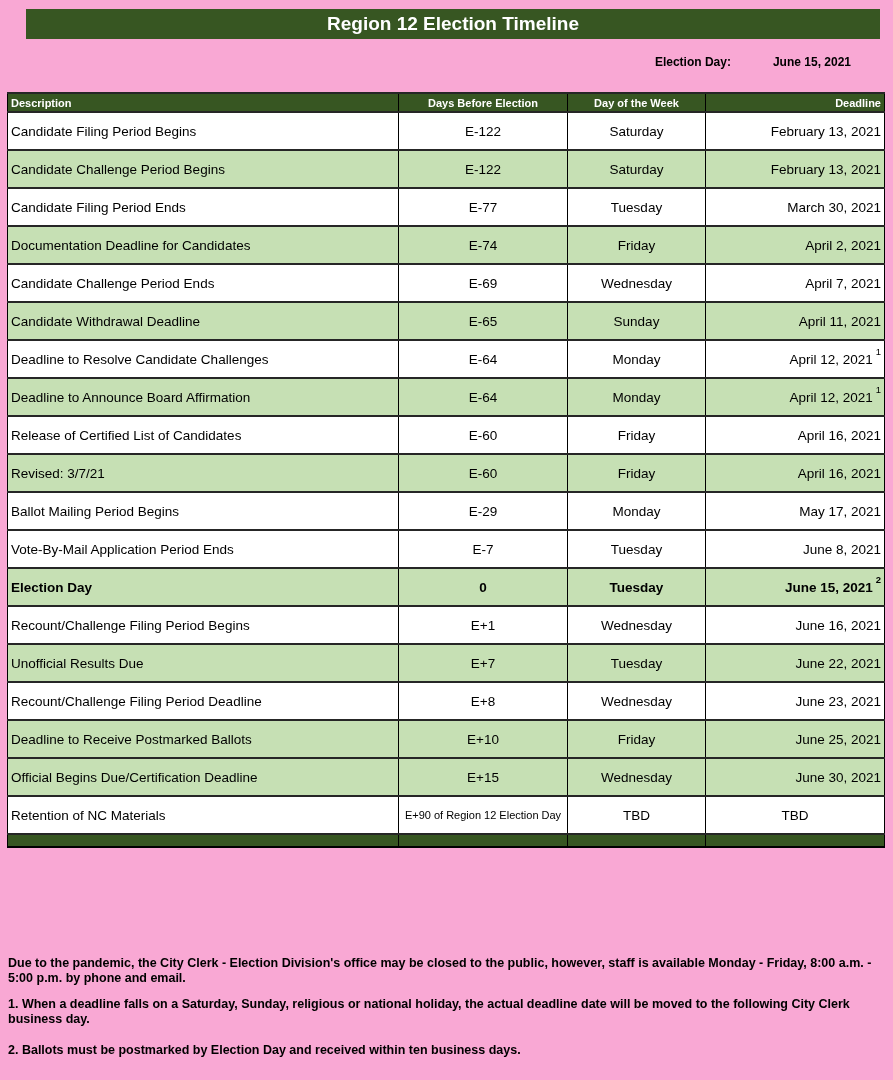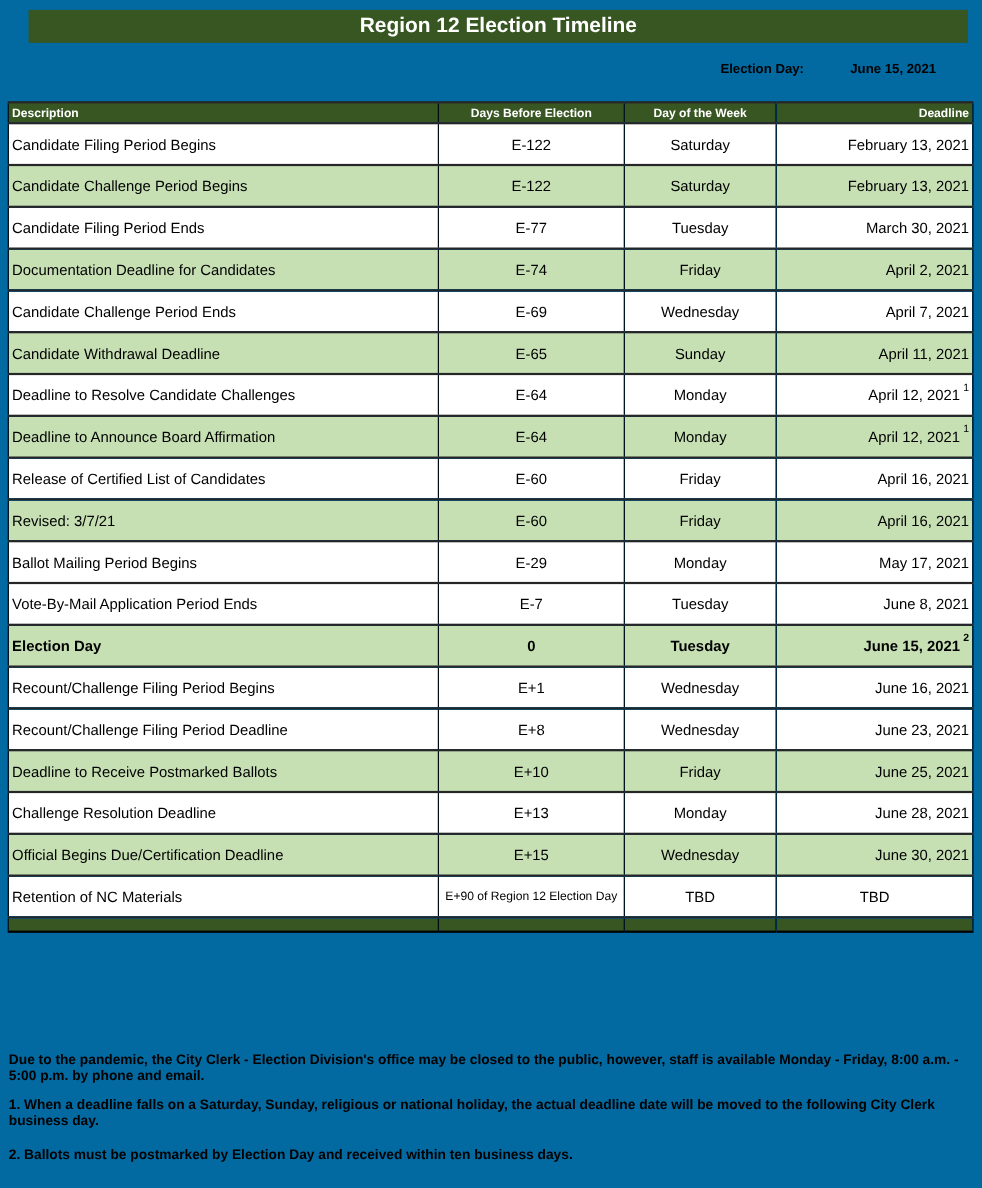--- a/index.html
+++ b/index.html
@@ -3,21 +3,21 @@
 <meta charset="utf-8">
 <style>
   :root{
     --dk:#375622;
     --lt:#C6E0B4;
   }
   html,body{margin:0;padding:0;background:#ffffff;}
   .page{
     position:relative;
     width:893px;height:1080px;
-    background:#0369a1;
+    background:#f9a8d4;
     font-family:"Liberation Sans",sans-serif;
     color:#000;
     overflow:hidden;
   }
   .title-bar{
     position:absolute;left:26px;top:9px;width:854px;height:30px;
     background:var(--dk);
     color:#ffffff;font-weight:bold;font-size:19px;
     text-align:center;line-height:30px;
   }
@@ -177,37 +177,37 @@
     <td class="col-days">0</td>
     <td class="col-week">Tuesday</td>
     <td class="col-dead"><span>June 15, 2021</span><span class="sup">2</span></td>
   </tr>
         <tr>
     <td class="col-desc">Recount/Challenge Filing Period Begins</td>
     <td class="col-days">E+1</td>
     <td class="col-week">Wednesday</td>
     <td class="col-dead"><span>June 16, 2021</span></td>
   </tr>
+        <tr class="shaded">
+    <td class="col-desc">Unofficial Results Due</td>
+    <td class="col-days">E+7</td>
+    <td class="col-week">Tuesday</td>
+    <td class="col-dead"><span>June 22, 2021</span></td>
+  </tr>
         <tr>
     <td class="col-desc">Recount/Challenge Filing Period Deadline</td>
     <td class="col-days">E+8</td>
     <td class="col-week">Wednesday</td>
     <td class="col-dead"><span>June 23, 2021</span></td>
   </tr>
         <tr class="shaded">
     <td class="col-desc">Deadline to Receive Postmarked Ballots</td>
     <td class="col-days">E+10</td>
     <td class="col-week">Friday</td>
     <td class="col-dead"><span>June 25, 2021</span></td>
-  </tr>
-        <tr>
-    <td class="col-desc">Challenge Resolution Deadline</td>
-    <td class="col-days">E+13</td>
-    <td class="col-week">Monday</td>
-    <td class="col-dead"><span>June 28, 2021</span></td>
   </tr>
         <tr class="shaded">
     <td class="col-desc">Official Begins Due/Certification Deadline</td>
     <td class="col-days">E+15</td>
     <td class="col-week">Wednesday</td>
     <td class="col-dead"><span>June 30, 2021</span></td>
   </tr>
         <tr>
     <td class="col-desc">Retention of NC Materials</td>
     <td class="col-days days-small">E+90 of Region 12 Election Day</td>

